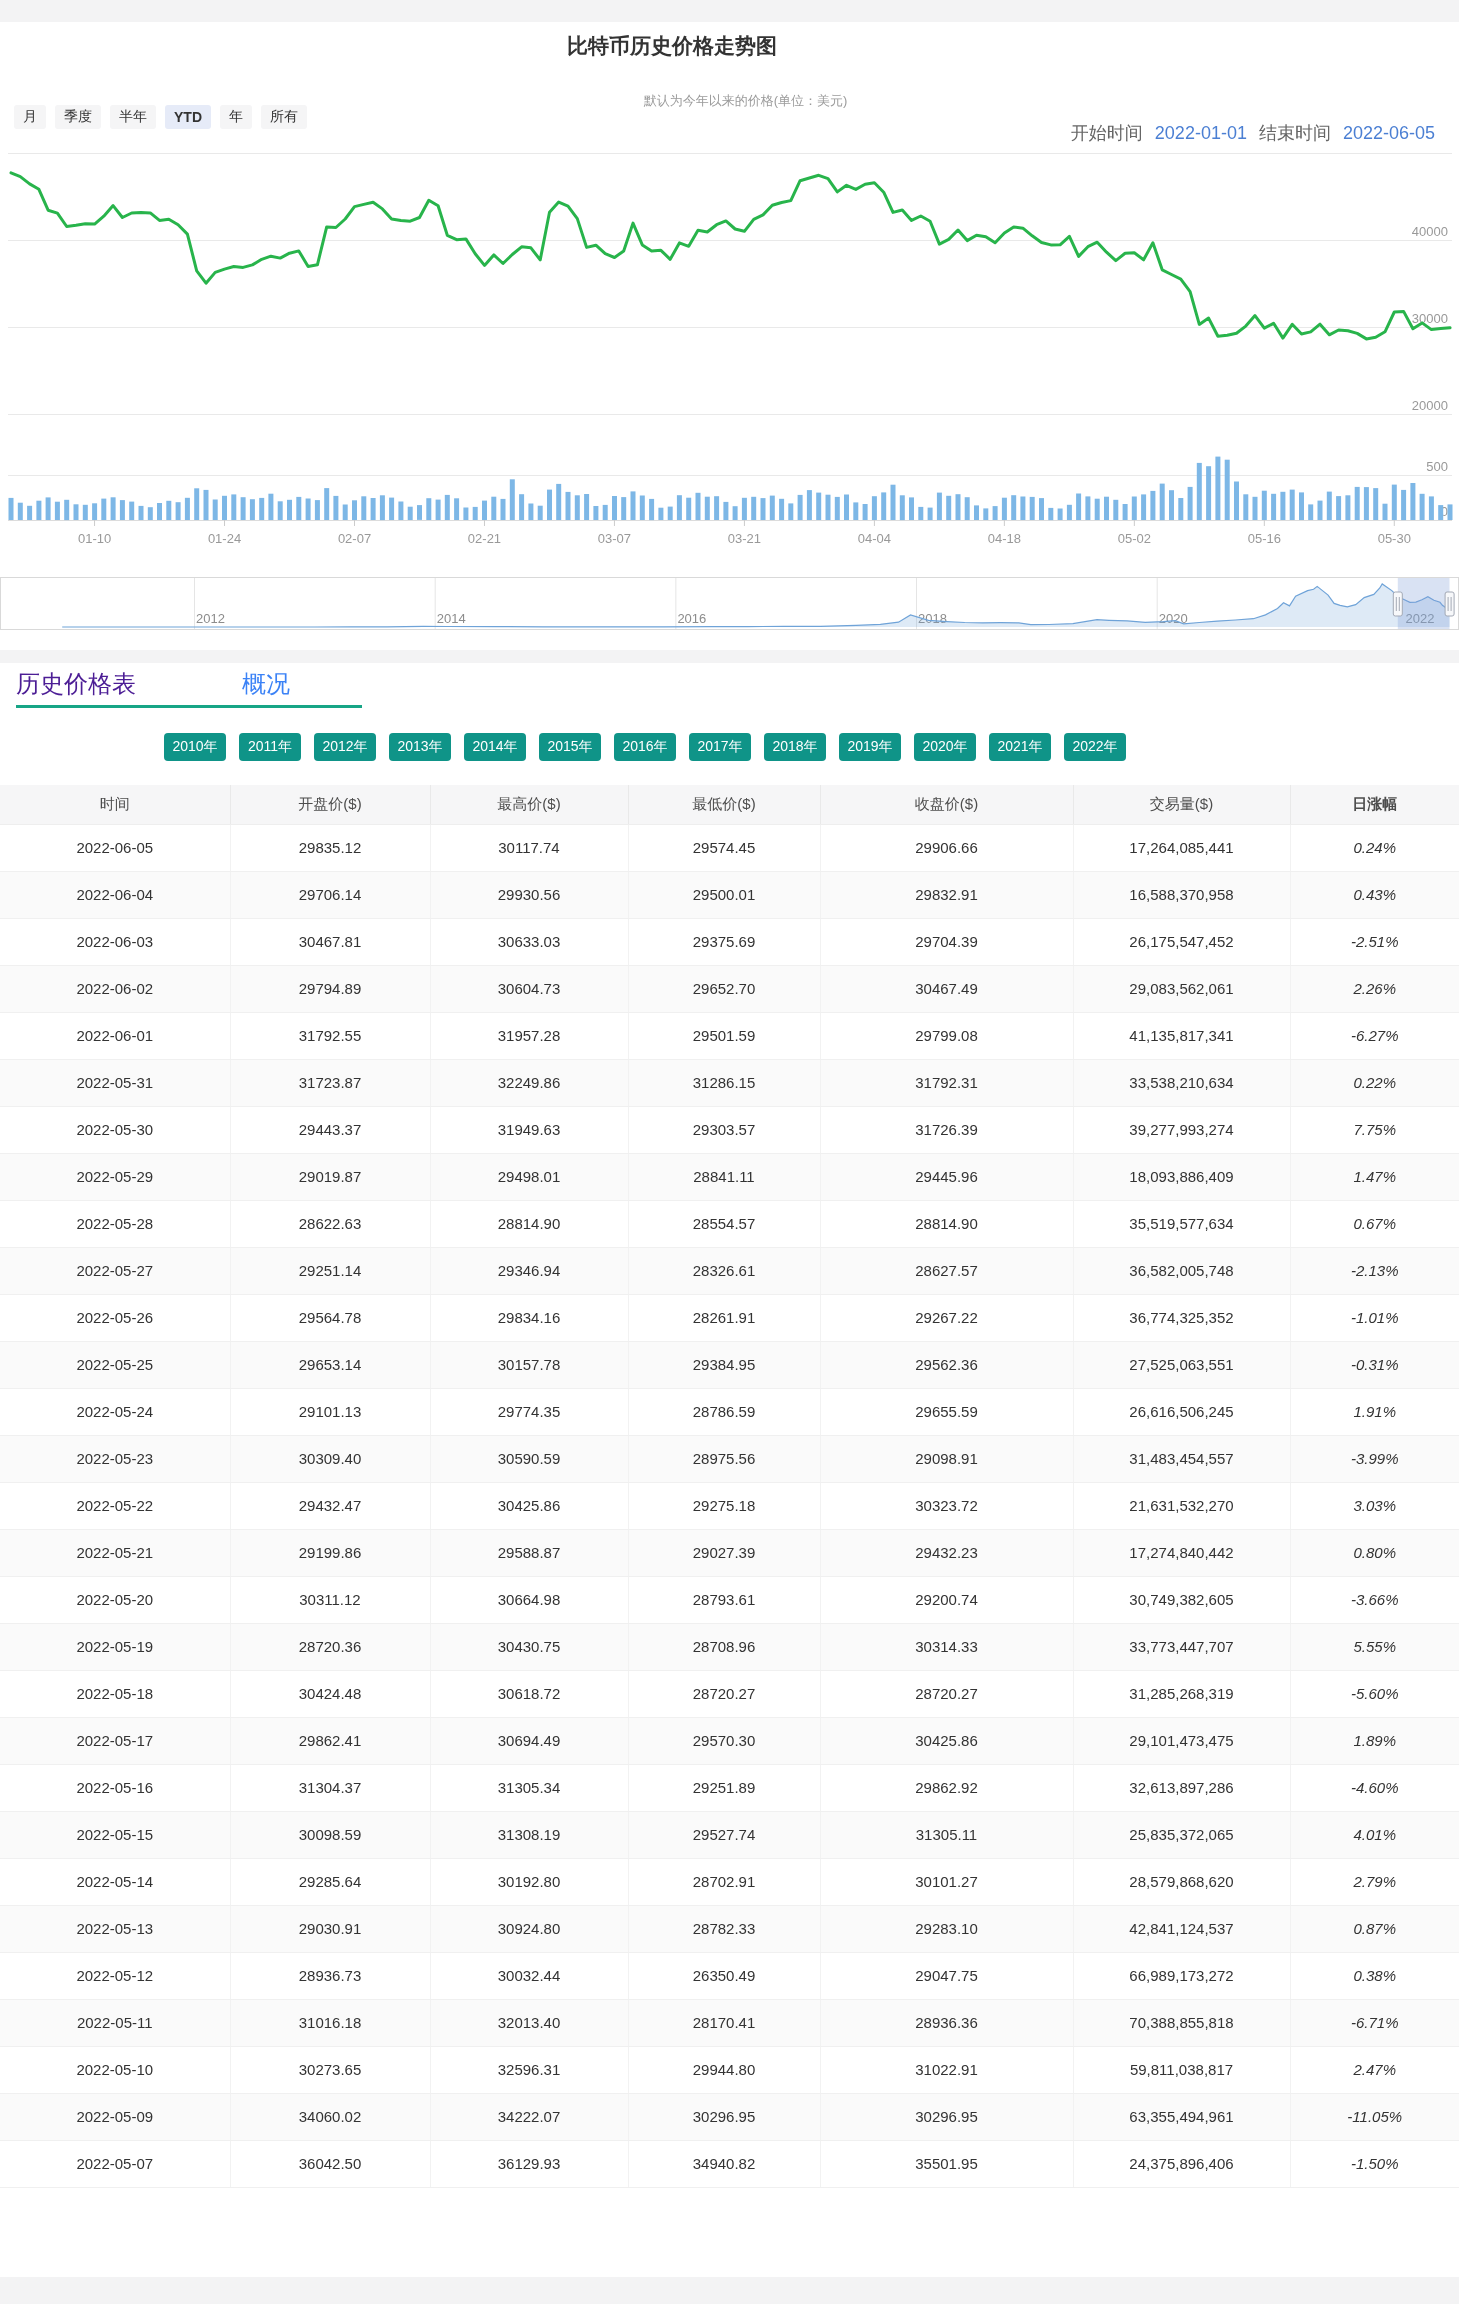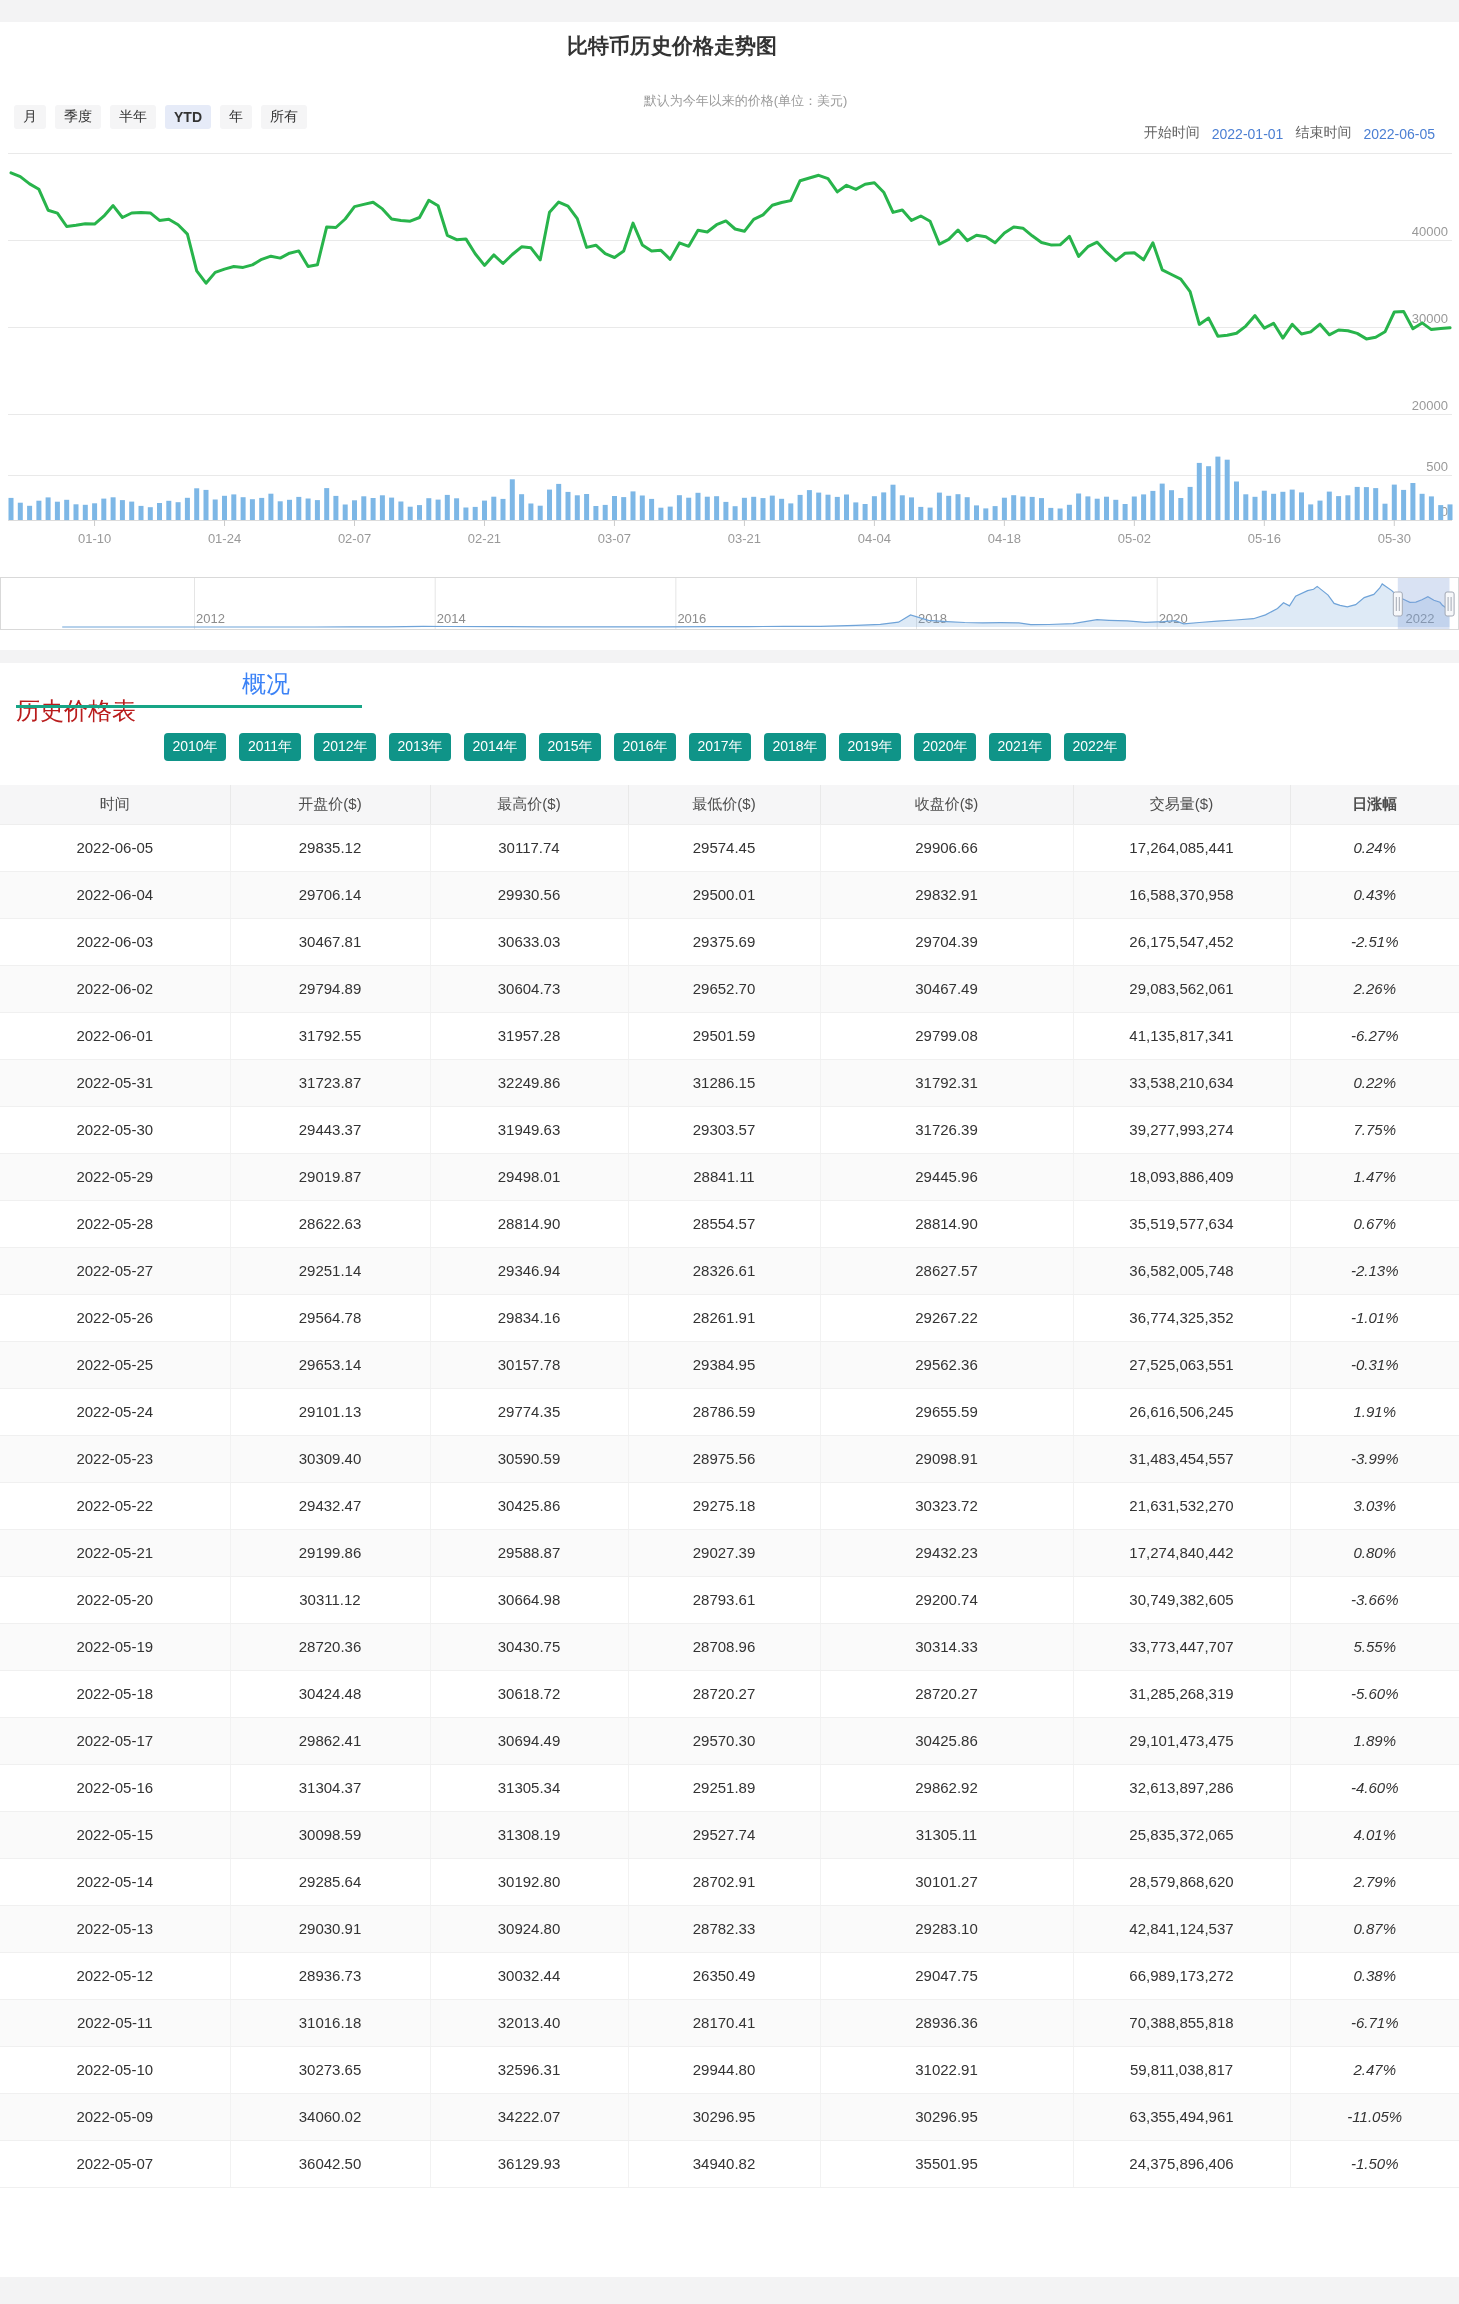--- a/index.html
+++ b/index.html
@@ -14,31 +14,31 @@
     font-size:21px; font-weight:bold; color:#333; margin:0; }
   .page-subtitle { position:absolute; top:76px; left:0; width:1459px; text-align:center;
     font-size:13px; color:#9b9b9b; margin:16px; }
 
   .controls { position:absolute; top:104px; left:14px; right:12px; height:26px;
     display:flex; justify-content:space-between; align-items:center; z-index:2; }
   .period-tabs { display:flex; gap:9px; }
   .pbtn { display:inline-flex; align-items:center; padding:3px 9px; background:#f5f5f6;
     color:#333; font-size:14px; border-radius:3px; cursor:pointer; user-select:none; }
   .pbtn.active { background:#e6ebf8; font-weight:bold; }
-  .daterange { font-size:14px; color:#666; display:flex; align-items:flex-end;margin-top:32px; }
+  .daterange { font-size:18px; color:#666; display:flex; align-items:center;margin-top:32px; }
   .daterange .dval { color:#4b7fd3; margin:0 12px; cursor:pointer; }
 
   #main-chart { position:absolute; top:0; left:0; width:1459px; height:562px; pointer-events:none; z-index:1; }
   #nav-chart  { position:absolute; top:577px; left:0; width:1459px; height:54px; cursor:pointer; }
 
   .graybar { position:absolute; top:650px; left:0; width:1459px; height:13px; background:#f3f3f4; }
 
   .tabs { position:absolute; top:668px; left:16px; display:flex; }
   .tab { font-size:24px; color:#3b82f6; margin-right:106px; cursor:pointer; }
-  .tab.active { color:#b91c1c;margin-top:27px; }
+  .tab.active { color:#4c1d95; }
   .tab-underline { position:absolute; top:705px; left:16px; width:346px; height:3px; background:#17a586; }
 
   .years { position:absolute; top:733px; left:0; width:1290px; display:flex;
     justify-content:center; gap:13px; }
   .ybtn { height:28px; min-width:62px; padding:0 8px; background:#0f9488; color:#fff;
     font-size:14px; border:none; border-radius:4px; cursor:pointer;
     font-family:"Liberation Sans","DejaVu Sans",sans-serif; }
 
   table.price-table { position:absolute; top:785px; left:0; width:1459px;
     border-collapse:collapse; table-layout:fixed; }

